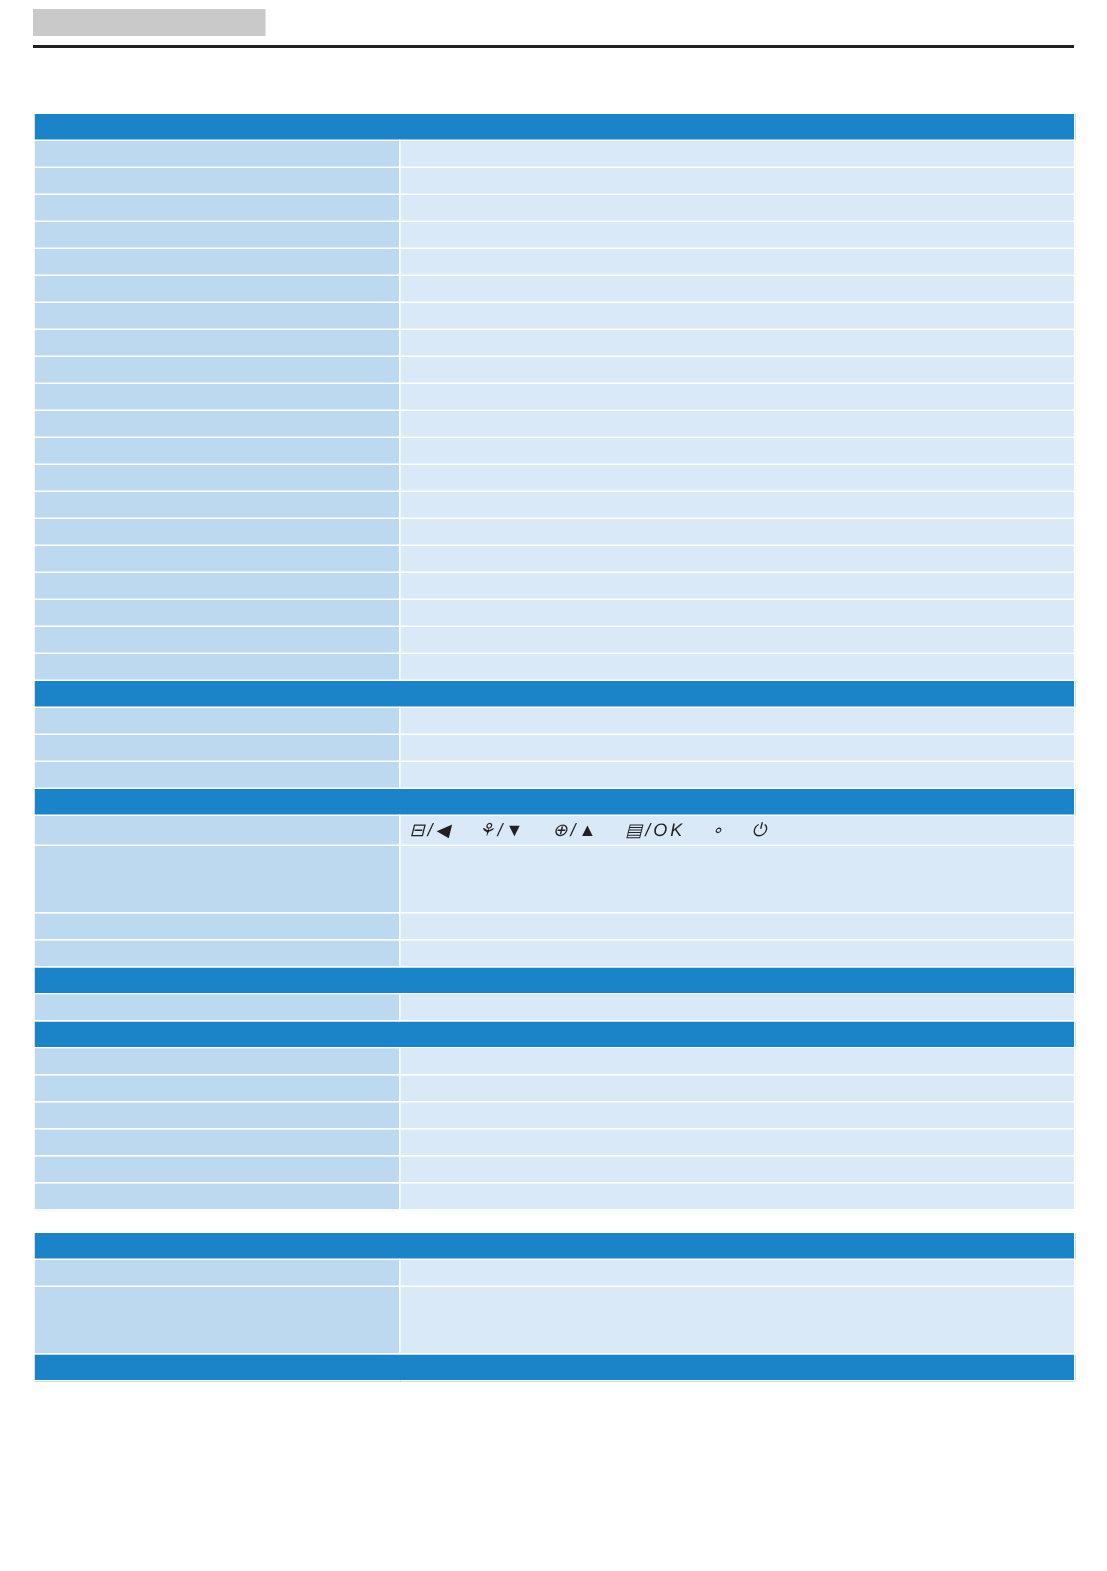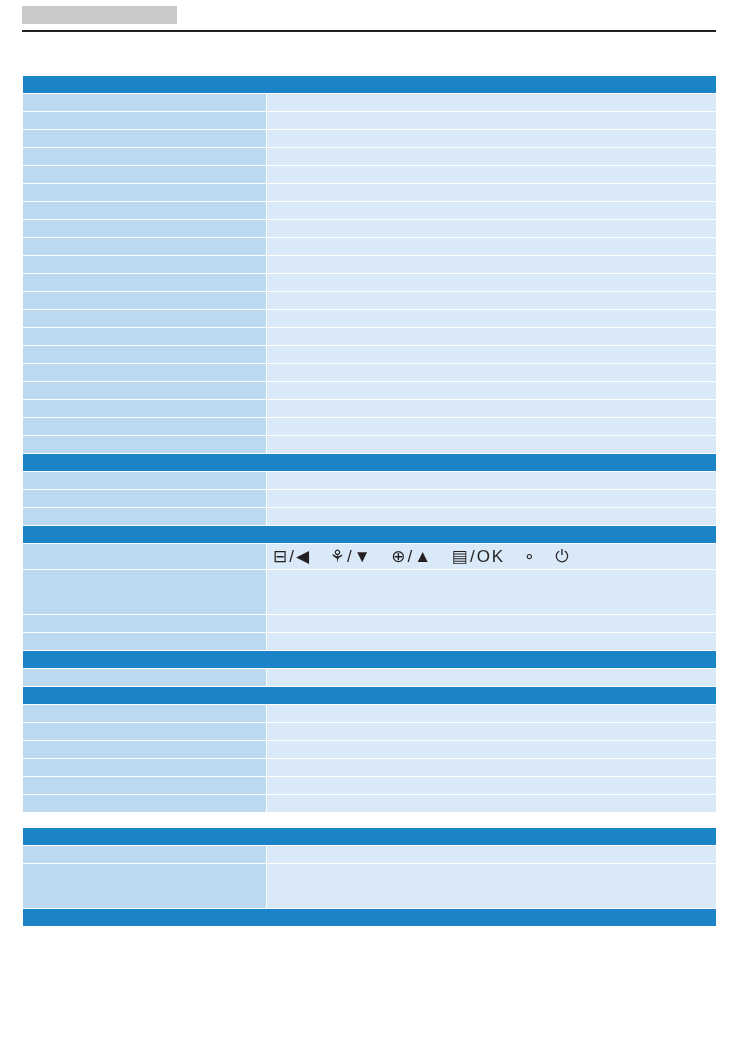--- a/index.html
+++ b/index.html
@@ -68,24 +68,25 @@
   }
   tr.row td.k {
     background: #bcd9ef;
   }
   tr.row td.v {
     background: #d9e9f7;
   }
   td.empty { height: 13px; }
   .tall-3 { height: 40px; }
   .icons {
-    font-size: 17px;
+    font-size: 12px;
     letter-spacing: 2px;
     white-space: nowrap;
     color: #231f20;
+    font-style: italic;
   }
   .icons span { margin-right: 12px; }
 </style>
 </head>
 <body>
 
 <div class="page">
 
   <div class="top-tab"></div>
   <div class="top-rule"></div>

